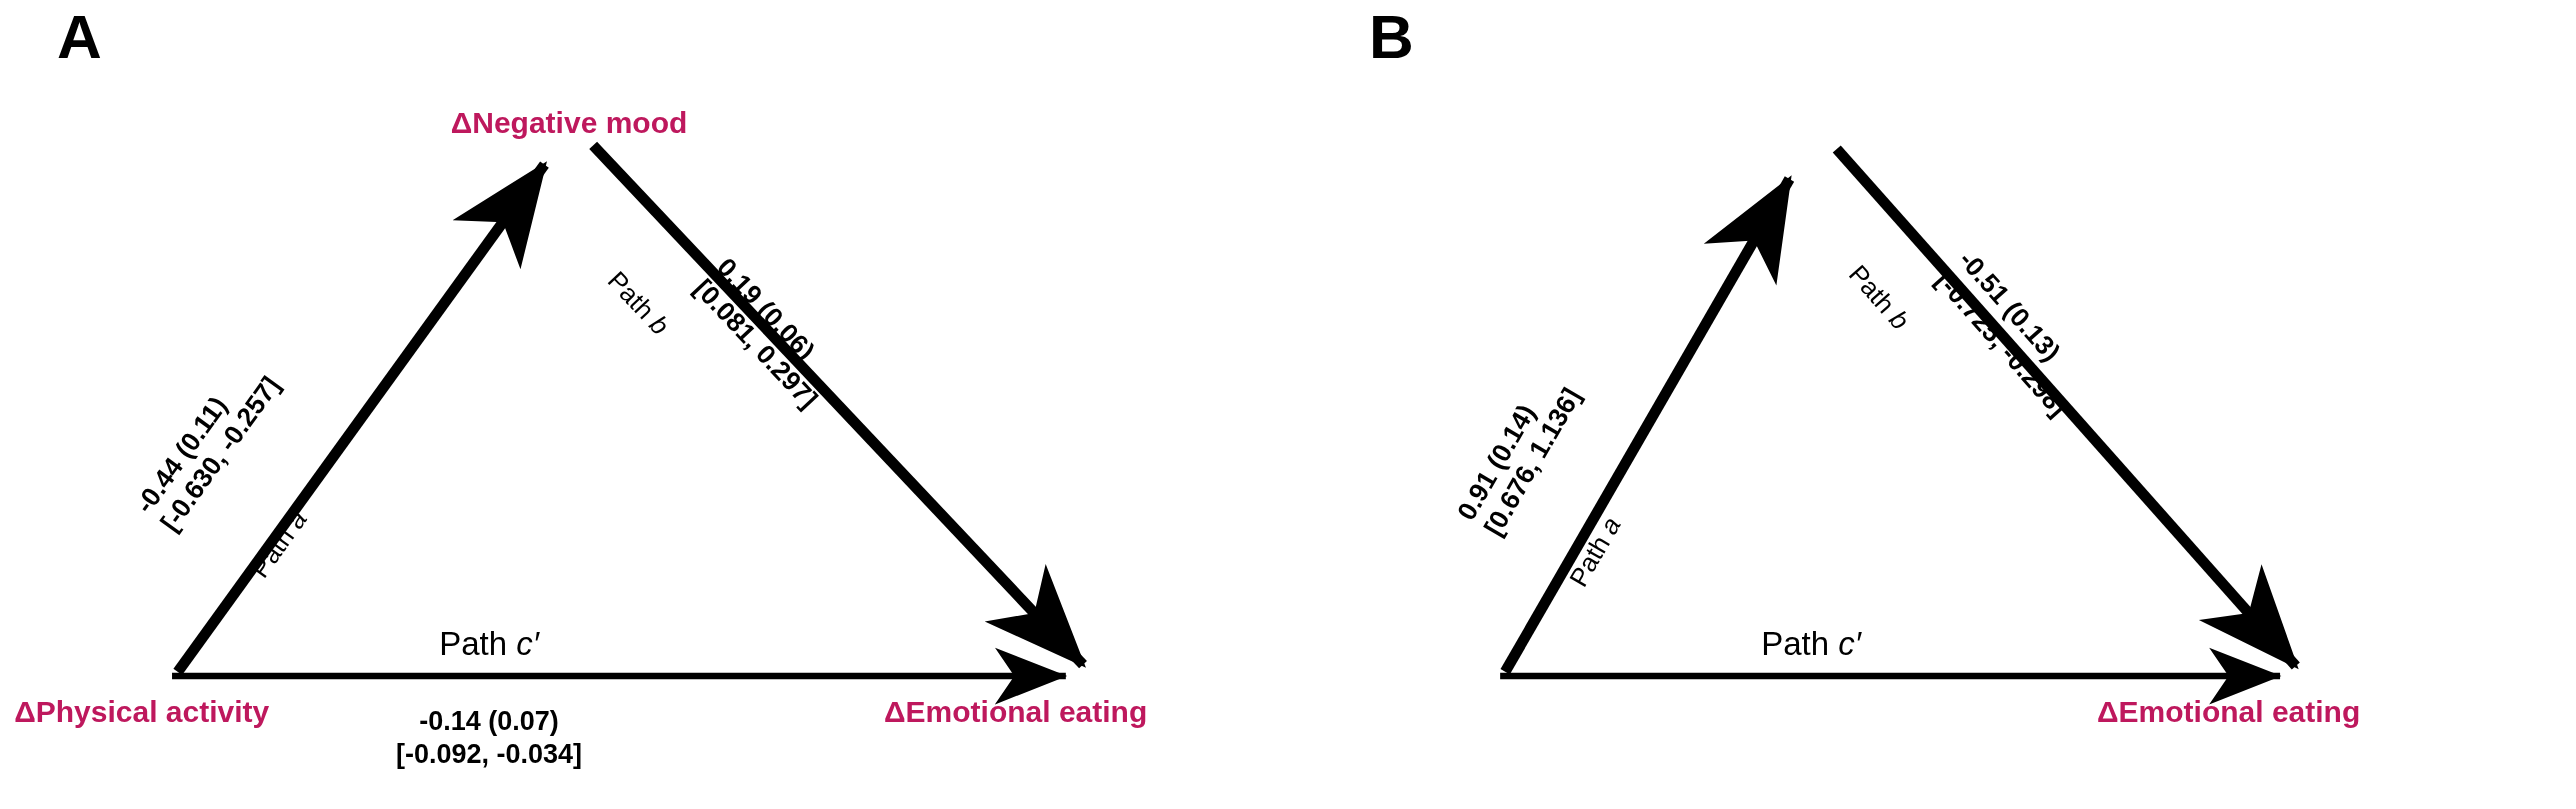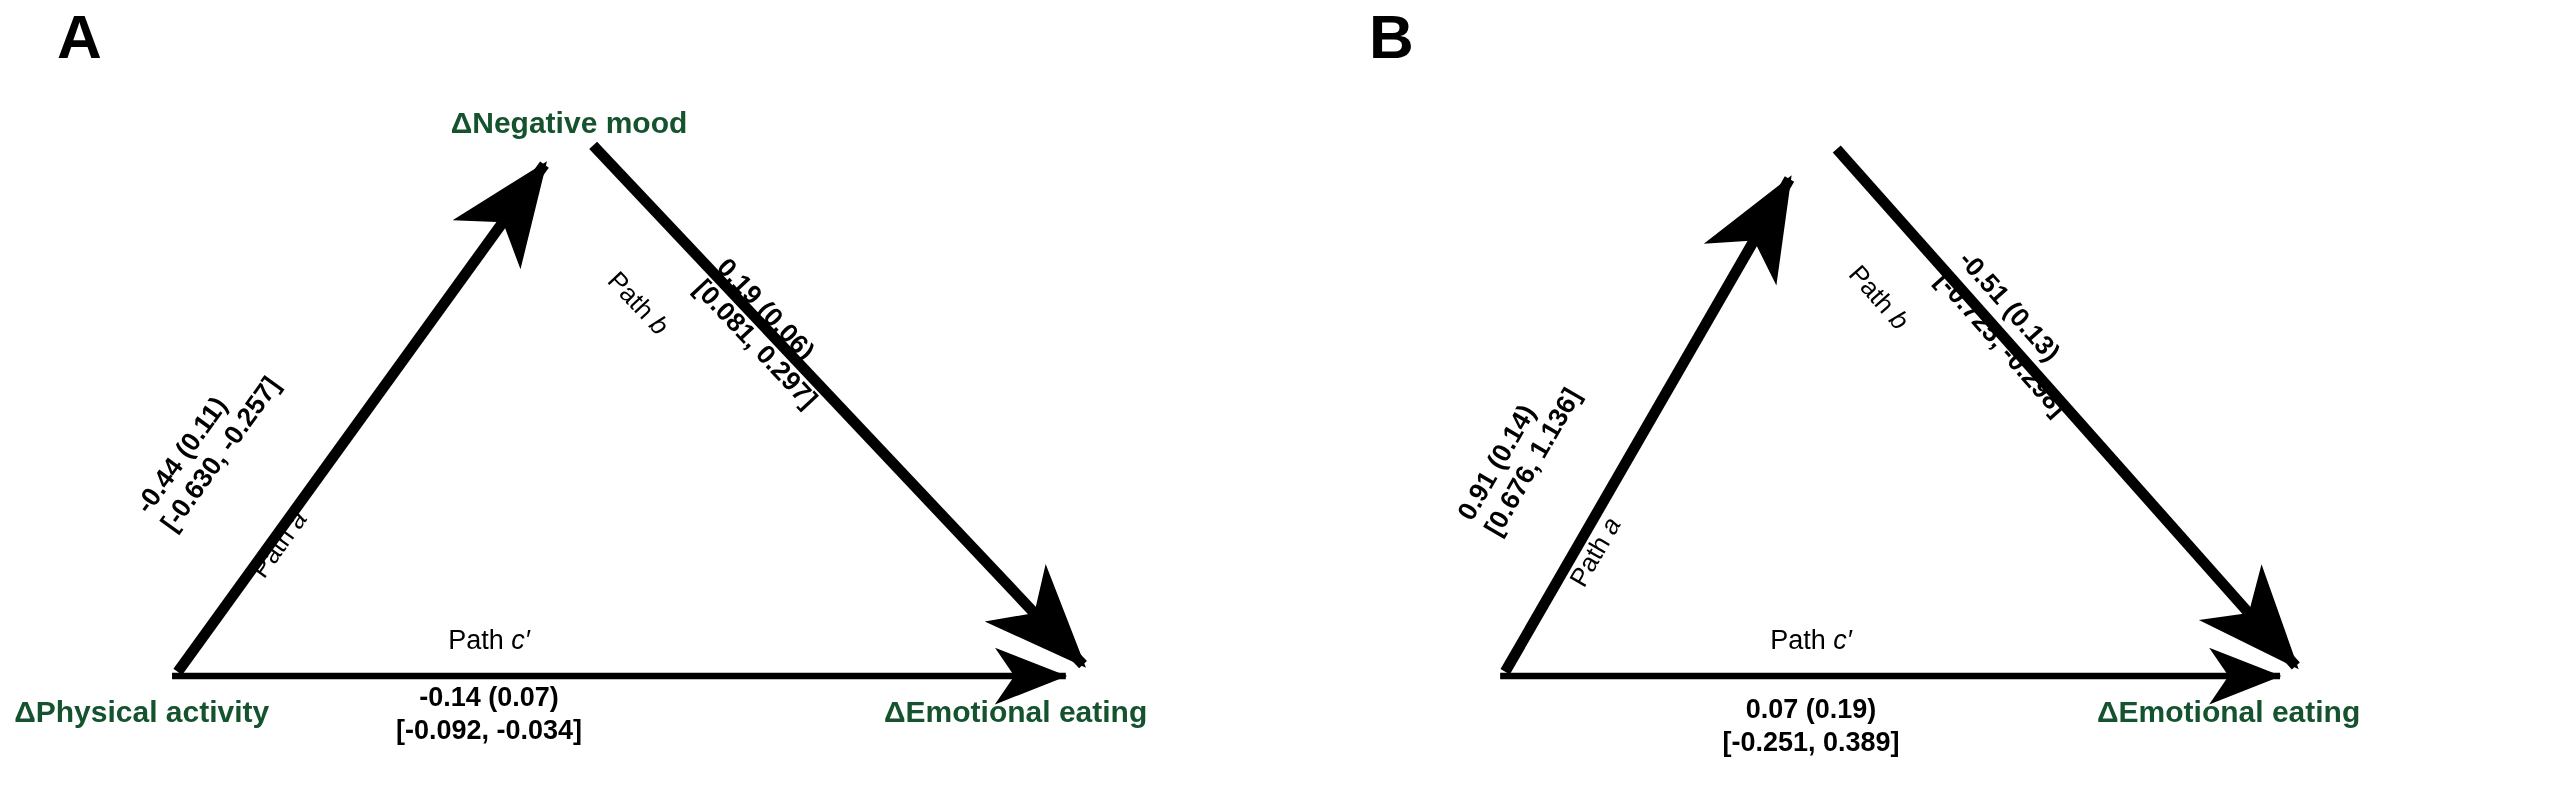--- a/index.html
+++ b/index.html
@@ -45,21 +45,21 @@
     height: 100%;
     pointer-events: none;
   }
 
   .node-label {
     position: absolute;
     font-size: 30px;
     font-weight: bold;
     white-space: nowrap;
     line-height: 1.05;
-    color: #14532d;
+    color: #be185d;
   }
   .node-label.center { transform: translateX(-50%); }
 
   .rot-group {
     position: absolute;
     white-space: nowrap;
     transform-origin: 0 50%;
   }
   .rot-group .coef-rot {
     font-size: 26.5px;
@@ -76,21 +76,21 @@
   }
   .rot-group .sym { font-style: italic; }
 
   .c-block {
     position: absolute;
     text-align: center;
     white-space: nowrap;
     transform: translateX(-50%);
   }
   .c-block .c-path {
-    font-size: 27px;
+    font-size: 33px;
     font-weight: normal;
     display: block;
     line-height: 1.2;
   }
   .c-block .c-val {
     font-size: 27px;
     font-weight: bold;
     display: block;
     line-height: 1.22;
   }
@@ -146,21 +146,21 @@
     </div>
 
     <div class="rot-group" style="left:632px; top:242px; transform: rotate(46.7deg) translate(0px,27px);">
       <span class="path-rot"><span>Path </span><span class="sym">b</span></span>
     </div>
 
     <div class="c-block" style="left:489px; top:624px;">
       <span class="c-path"><span>Path </span><span class="sym">c′</span></span>
     </div>
 
-    <div class="c-block" style="left:489px; top:681px;">
+    <div class="c-block" style="left:489px; top:705px;">
       <span class="c-val">-0.14 (0.07)</span>
       <span class="c-val">[-0.092, -0.034]</span>
     </div>
 
   </div>
 
   <div class="panel" id="panel-b">
 
     <div class="panel-letter" style="left:81px; top:5.7px;">B</div>
 
@@ -203,21 +203,17 @@
     </div>
 
     <div class="rot-group" style="left:586px; top:236px; transform: rotate(48.4deg) translate(0px,27px);">
       <span class="path-rot"><span>Path </span><span class="sym">b</span></span>
     </div>
 
     <div class="c-block" style="left:523px; top:624px;">
       <span class="c-path"><span>Path </span><span class="sym">c′</span></span>
     </div>
 
-    <div class="c-block" style="left:523px; top:693px;">
-      <span class="c-val">0.07 (0.19)</span>
-      <span class="c-val">[-0.251, 0.389]</span>
-    </div>
 
   </div>
 
 </div>
 
 
 </body></html>

